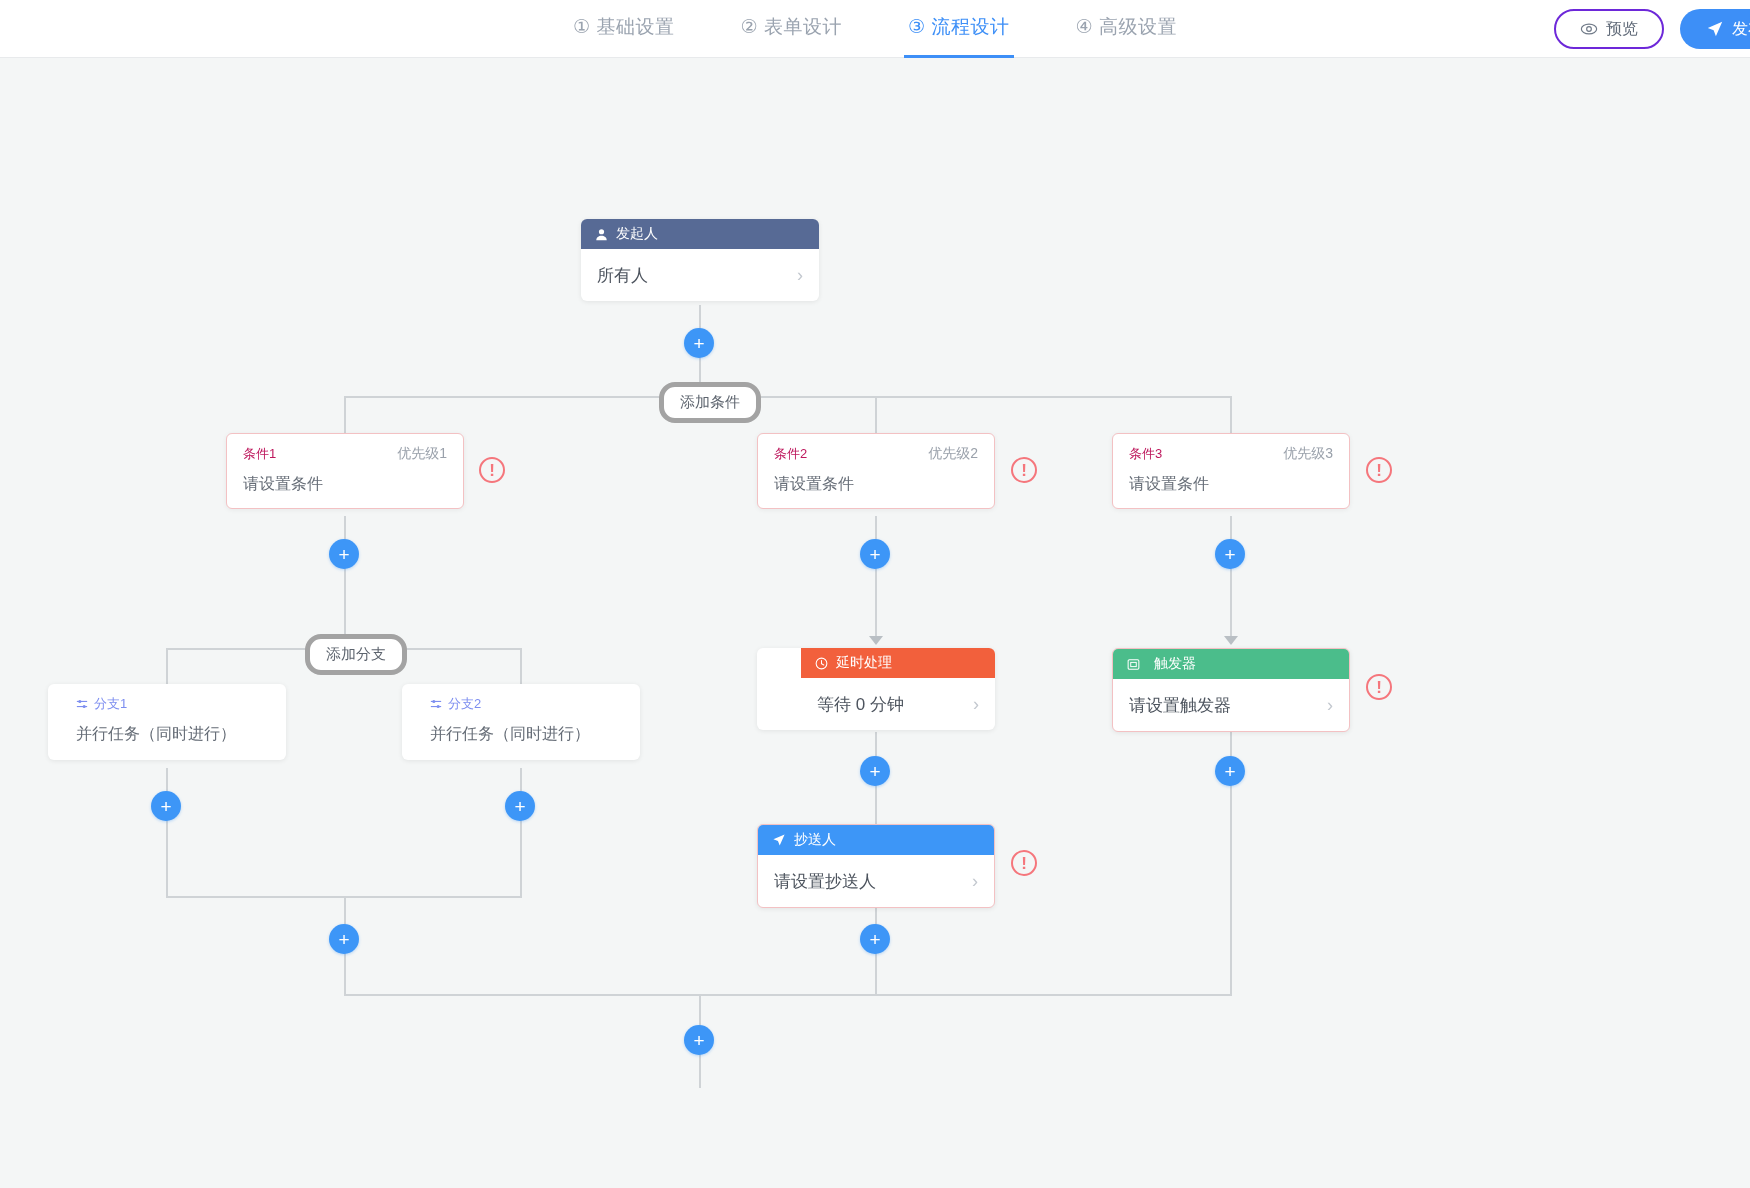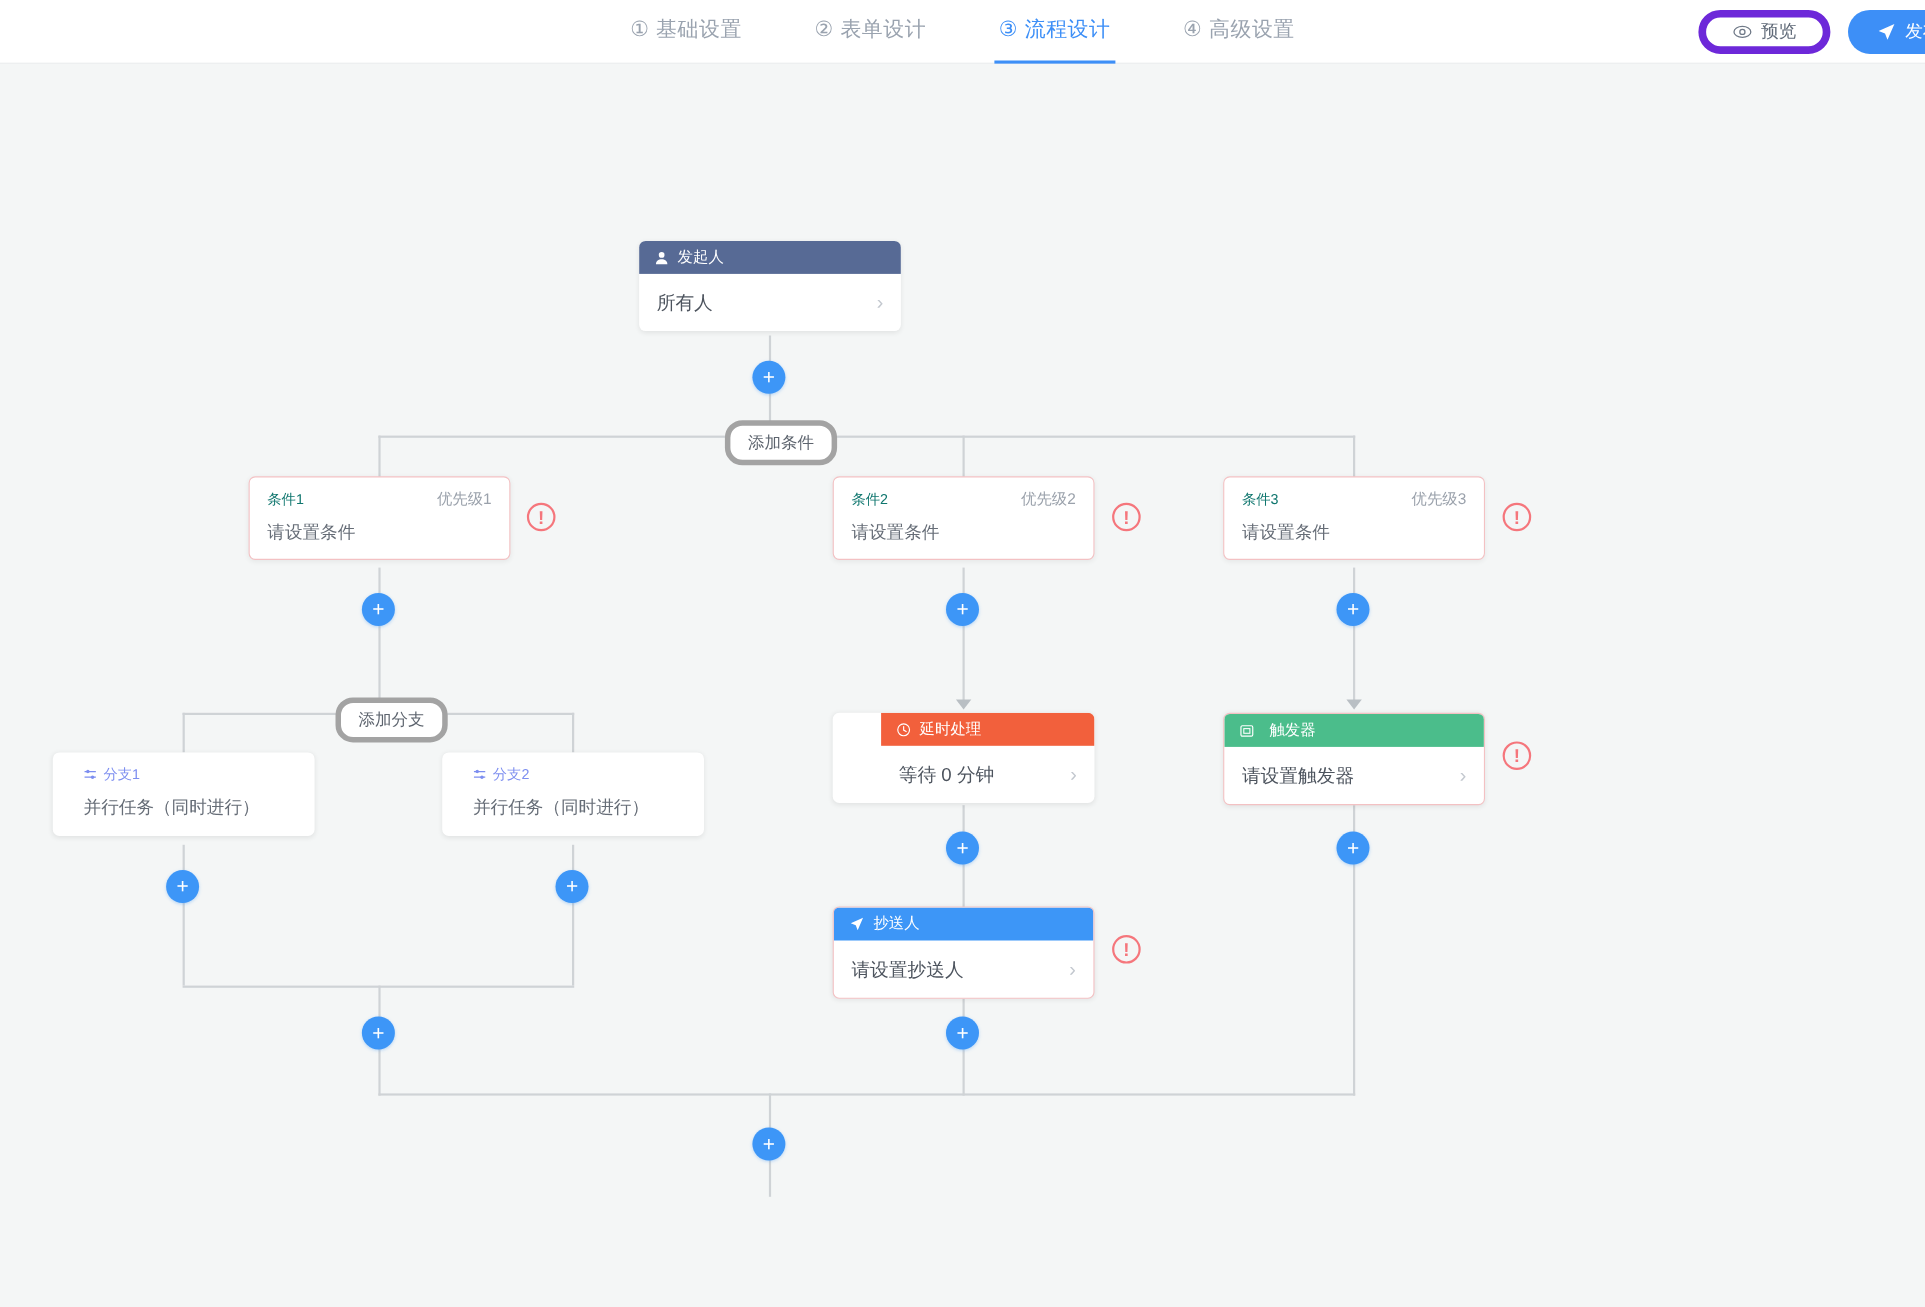--- a/index.html
+++ b/index.html
@@ -38,21 +38,21 @@
   }
   .tab .num { margin-right: 6px; }
 
   .header-actions {
     position: absolute; right: -40px; top: 0;
     height: 58px; display: flex; align-items: center; gap: 16px;
   }
   .btn-preview {
     display: flex; align-items: center; gap: 8px;
     height: 40px; padding: 0 24px;
-    border: 7px solid #6d28d9; border-radius: 20px;
+    border: 2px solid #6d28d9; border-radius: 20px;
     background: #fff; color: #606a78; font-size: 16px;
     cursor: pointer;
   }
   .btn-publish {
     display: flex; align-items: center; gap: 8px;
     height: 40px; padding: 0 26px;
     border: none; border-radius: 20px;
     background: #3d8ff7; color: #fff; font-size: 16px;
     cursor: pointer; white-space: nowrap;
   }
@@ -145,21 +145,21 @@
 
   
   .node-cond {
     position: absolute; z-index: 5;
     background: #fff; border: 1px solid #f3c1c3; border-radius: 6px;
     box-shadow: 0 1px 5px rgba(0,0,0,0.06);
     width: 238px; height: 76px; cursor: pointer;
     padding: 11px 16px 0 16px;
   }
   .cond-top { display: flex; justify-content: space-between; align-items: center; }
-  .cond-name { font-size: 13px; color: #0f766e; }
+  .cond-name { font-size: 13px; color: #be185d; }
   .cond-prio { font-size: 14px; color: #9aa1ab; }
   .cond-body { font-size: 16px; color: #666d77; margin-top: 11px; }
 
   
   .node-branch {
     position: absolute; z-index: 5;
     background: #fff; border-radius: 6px;
     box-shadow: 0 1px 5px rgba(0,0,0,0.08);
     width: 238px; height: 76px; cursor: pointer;
     padding: 11px 16px 0 16px;

